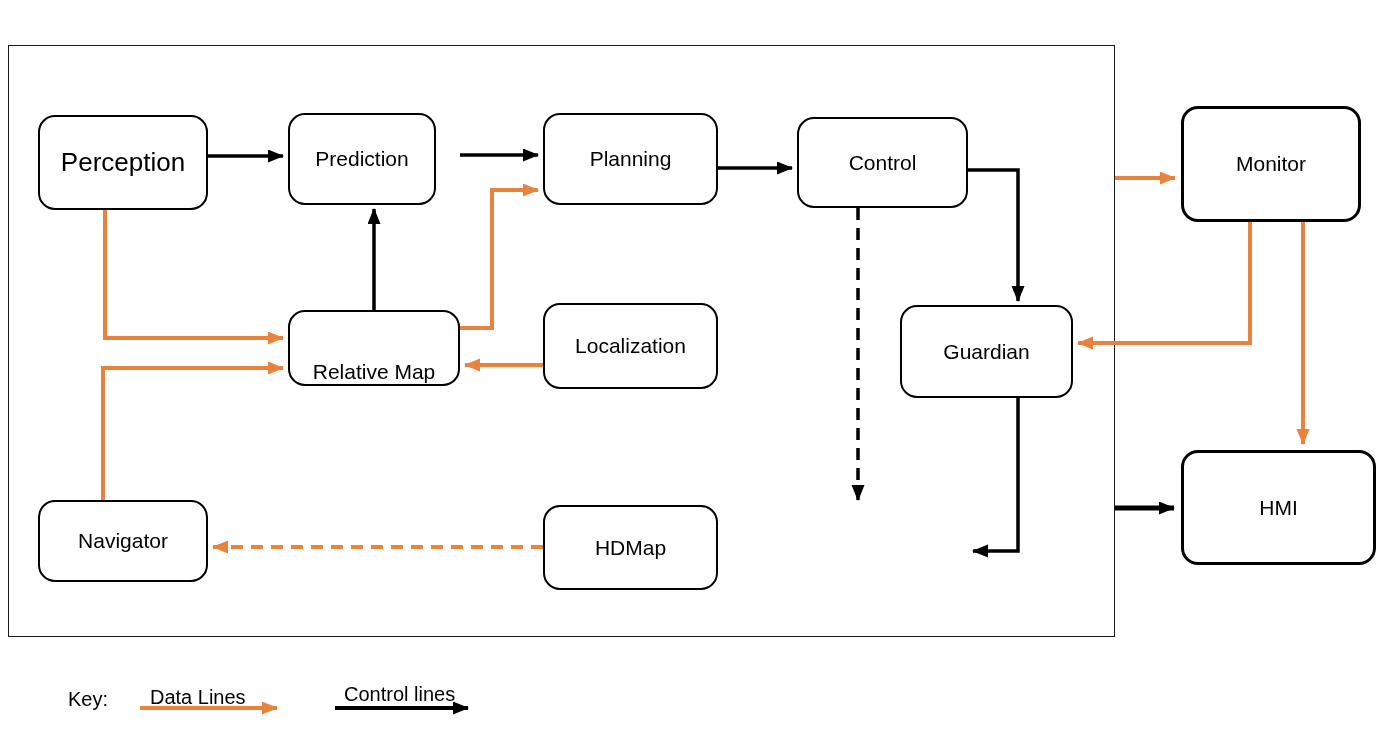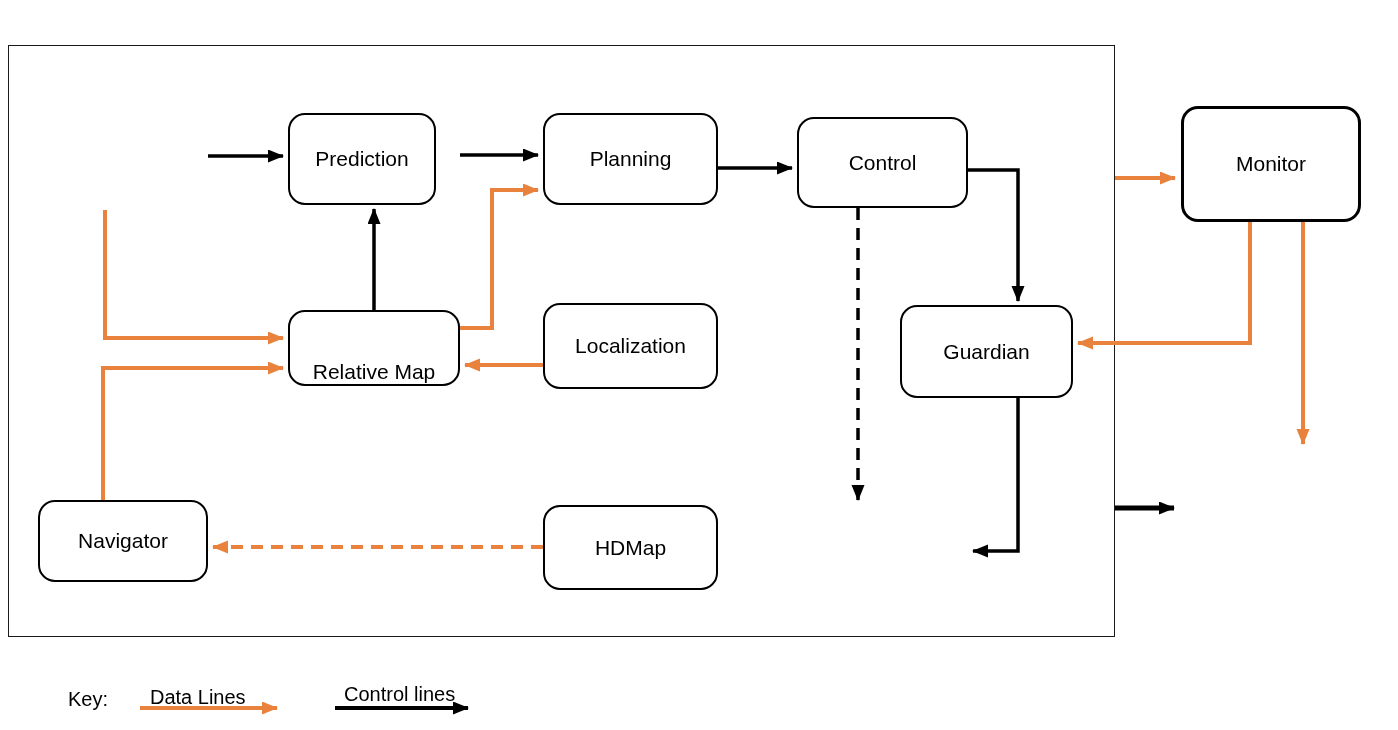--- a/index.html
+++ b/index.html
@@ -98,20 +98,23 @@
       <polyline points="103,500 103,368 283,368" fill="none" stroke="#E8823D" stroke-width="4" marker-end="url(#arrow-data)"></polyline>
       <polyline points="460,328 492,328 492,190 538,190" fill="none" stroke="#E8823D" stroke-width="4" marker-end="url(#arrow-data)"></polyline>
       <polyline points="543,365 465,365" fill="none" stroke="#E8823D" stroke-width="4" marker-end="url(#arrow-data)"></polyline>
       <polyline points="543,547 213,547" fill="none" stroke="#E8823D" stroke-width="4" stroke-dasharray="12 8" marker-end="url(#arrow-data)"></polyline>
       <polyline points="1115,178 1175,178" fill="none" stroke="#E8823D" stroke-width="4" marker-end="url(#arrow-data)"></polyline>
       <polyline points="1250,222 1250,343 1078,343" fill="none" stroke="#E8823D" stroke-width="4" marker-end="url(#arrow-data)"></polyline>
       <polyline points="1303,222 1303,444" fill="none" stroke="#E8823D" stroke-width="4" marker-end="url(#arrow-data)"></polyline>
       <polyline points="140,708 277,708" fill="none" stroke="#E8823D" stroke-width="4" marker-end="url(#arrow-data)"></polyline>
     </svg>
 
+  <div class="node" id="n-perception">
+    <span>Perception</span>
+  </div>
   <div class="node" id="n-prediction">
     <span>Prediction</span>
   </div>
   <div class="node" id="n-planning">
     <span>Planning</span>
   </div>
   <div class="node" id="n-control">
     <span>Control</span>
   </div>
   <div class="node" id="n-monitor">
@@ -125,18 +128,21 @@
   </div>
   <div class="node" id="n-guardian">
     <span>Guardian</span>
   </div>
   <div class="node" id="n-navigator">
     <span>Navigator</span>
   </div>
   <div class="node" id="n-hdmap">
     <span>HDMap</span>
   </div>
+  <div class="node" id="n-hmi">
+    <span>HMI</span>
+  </div>
 
   <span class="key-text" id="key-label">Key:</span>
   <span class="key-text" id="key-data">Data Lines</span>
   <span class="key-text" id="key-control">Control lines</span>
 
 </div>
 
 </body></html>

